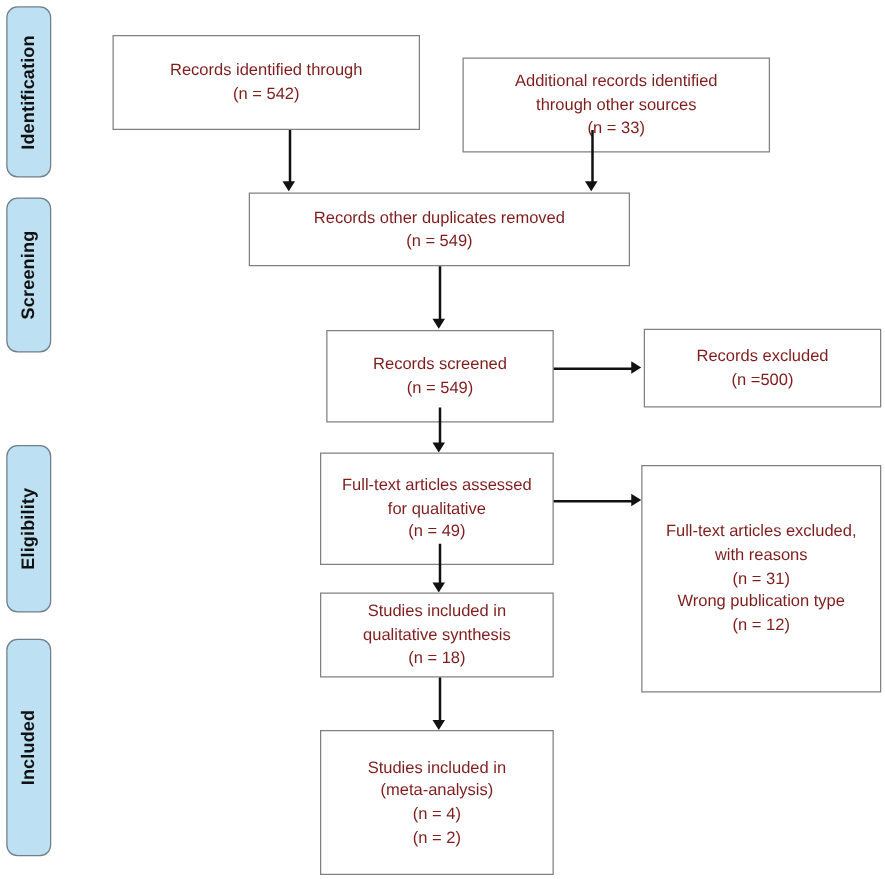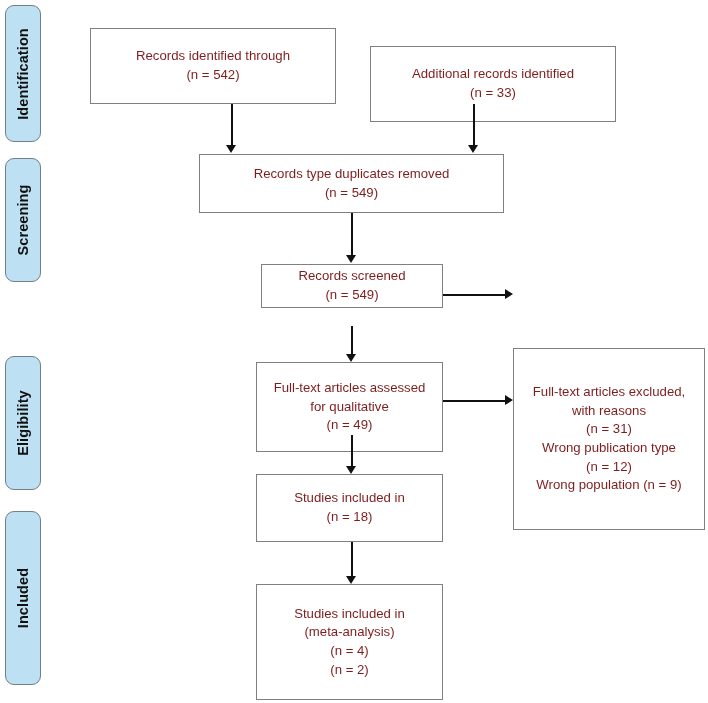--- a/index.html
+++ b/index.html
@@ -106,72 +106,77 @@
     <span class="stage-label">Included</span>
   </div>
 
   <div class="flow-box" style="left:90px;top:28px;width:246px;height:76px;">
     <span class="line">Records identified through</span>
     <span class="line">(n = 542)</span>
   </div>
 
   <div class="flow-box" style="left:370px;top:28px;width:246px;height:76px;margin-top:18px;">
     <span class="line">Additional records identified</span>
+    <span class="line">through other sources</span>
     <span class="line">(n = 33)</span>
   </div>
 
   <div class="conn v" style="left:231px;top:104px;height:42px;"></div>
   <div class="arrow-down" style="left:226px;top:145px;"></div>
 
   <div class="conn v" style="left:473px;top:104px;height:42px;"></div>
   <div class="arrow-down" style="left:468px;top:145px;"></div>
 
   <div class="flow-box" style="left:199px;top:154px;width:305px;height:59px;">
-    <span class="line">Records type duplicates removed</span>
+    <span class="line">Records other duplicates removed</span>
     <span class="line">(n = 549)</span>
   </div>
 
   <div class="conn v" style="left:351px;top:213px;height:43px;"></div>
   <div class="arrow-down" style="left:346px;top:255px;"></div>
 
-  <div class="flow-box" style="left:261px;top:264px;width:182px;height:44px;align-items:center;">
+  <div class="flow-box" style="left:261px;top:264px;width:182px;height:74px;align-items:center;">
     <span class="line">Records screened</span>
     <span class="line">(n = 549)</span>
   </div>
 
   <div class="conn h" style="left:443px;top:294px;width:64px;"></div>
   <div class="arrow-right" style="left:505px;top:289px;"></div>
 
+  <div class="flow-box" style="left:515px;top:263px;width:190px;height:63px;">
+    <span class="line">Records excluded</span>
+    <span class="line">(n =500)</span>
+  </div>
 
   <div class="conn v" style="left:351px;top:326px;height:29px;"></div>
   <div class="arrow-down" style="left:346px;top:354px;"></div>
 
   <div class="flow-box" style="left:256px;top:362px;width:187px;height:90px;">
     <span class="line">Full-text articles assessed</span>
     <span class="line">for qualitative</span>
     <span class="line">(n = 49)</span>
   </div>
 
   <div class="conn h" style="left:443px;top:400px;width:64px;"></div>
   <div class="arrow-right" style="left:505px;top:395px;"></div>
 
-  <div class="flow-box" style="left:513px;top:348px;width:192px;height:182px;">
+  <div class="flow-box" style="left:513px;top:372px;width:192px;height:182px;">
     <span class="line">Full-text articles excluded,</span>
     <span class="line">with reasons</span>
     <span class="line">(n = 31)</span>
     <span class="line">Wrong publication type</span>
     <span class="line">(n = 12)</span>
-    <span class="line">Wrong population (n = 9)</span>
   </div>
 
   <div class="conn v" style="left:351px;top:435px;height:32px;"></div>
   <div class="arrow-down" style="left:346px;top:466px;"></div>
 
   <div class="flow-box" style="left:256px;top:474px;width:187px;height:68px;">
     <span class="line">Studies included in</span>
+    <span class="line">qualitative synthesis</span>
     <span class="line">(n = 18)</span>
   </div>
 
   <div class="conn v" style="left:351px;top:542px;height:35px;"></div>
   <div class="arrow-down" style="left:346px;top:576px;"></div>
 
   <div class="flow-box" style="left:256px;top:584px;width:187px;height:116px;">
     <span class="line">Studies included in</span>
     <span class="line">(meta-analysis)</span>
     <span class="line">(n = 4)</span>

